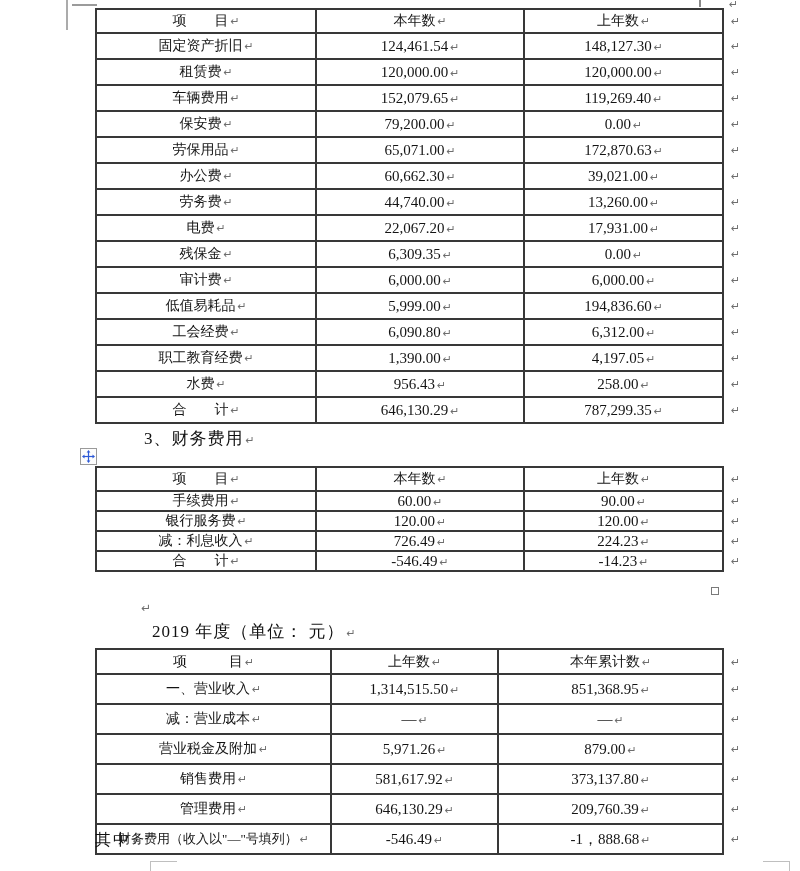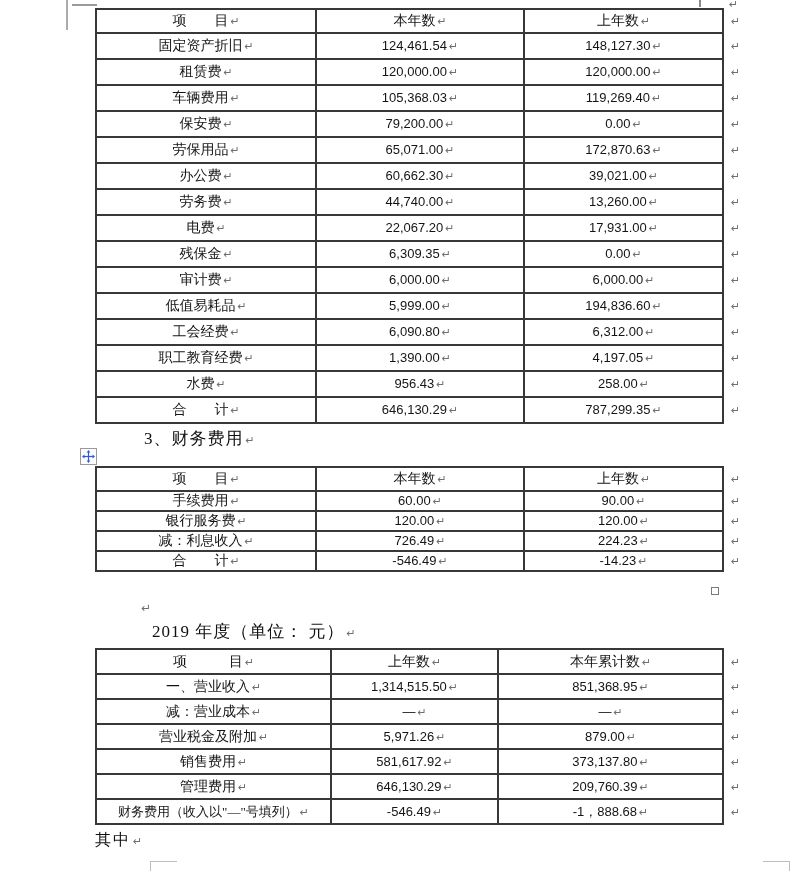--- a/index.html
+++ b/index.html
@@ -9,25 +9,25 @@
     overflow:hidden; font-family:"Liberation Serif", serif; color:#141414;
   }
   table { position:absolute; border-collapse:collapse; table-layout:fixed; }
   th, td {
     border:2px solid #383838; text-align:center; vertical-align:middle;
     font-weight:normal; padding:0 2px; font-size:14px; overflow:hidden; white-space:nowrap;
   }
   th.ghost, td.ghost { border:none; text-align:left; padding-left:5px; background:transparent; }
   .t1 thead tr { height:24px; } .t1 tbody tr { height:26px; }
   .t2 thead tr { height:24px; } .t2 tbody tr { height:17px; }
-  .t3 thead tr { height:25px; } .t3 tbody tr { height:25px;margin-top:12px; }
+  .t3 thead tr { height:25px; } .t3 tbody tr { height:30px;margin-top:12px; }
   .t1 { left:95px; top:8px; }
   .t2 { left:95px; top:466px; }
   .t3 { left:95px; top:648px; }
-  .num { font-family:Liberation Sans, sans-serif; font-size:13px; }
+  .num { font-family:Liberation Serif, serif; font-size:15px; }
   .zh  { font-family:"Liberation Serif", serif; font-size:14px;text-align:center; }
   .t3 tbody tr:last-child .zh { font-size:13px; }
   .pilcrow {
     color:#6e6e6e; font-size:11px; font-family:"DejaVu Sans", sans-serif;
     margin-left:2px; vertical-align:baseline;
   }
   .heading { position:absolute; font-size:17px; letter-spacing:1px; color:#111; white-space:nowrap; }
   .heading-3 { left:144px; top:427px; }
   .heading-2019 { left:152px; top:620px; }
   .bottom-note { left:95px; top:830px; font-weight:normal; font-size:16px; letter-spacing:2px; }
@@ -84,21 +84,21 @@
           <td class="ghost"><span class="pilcrow">↵</span></td>
         </tr>
         <tr>
           <td><span class="zh">租赁费</span><span class="pilcrow">↵</span></td>
           <td><span class="num">120,000.00</span><span class="pilcrow">↵</span></td>
           <td><span class="num">120,000.00</span><span class="pilcrow">↵</span></td>
           <td class="ghost"><span class="pilcrow">↵</span></td>
         </tr>
         <tr>
           <td><span class="zh">车辆费用</span><span class="pilcrow">↵</span></td>
-          <td><span class="num">105,368.03</span><span class="pilcrow">↵</span></td>
+          <td><span class="num">152,079.65</span><span class="pilcrow">↵</span></td>
           <td><span class="num">119,269.40</span><span class="pilcrow">↵</span></td>
           <td class="ghost"><span class="pilcrow">↵</span></td>
         </tr>
         <tr>
           <td><span class="zh">保安费</span><span class="pilcrow">↵</span></td>
           <td><span class="num">79,200.00</span><span class="pilcrow">↵</span></td>
           <td><span class="num">0.00</span><span class="pilcrow">↵</span></td>
           <td class="ghost"><span class="pilcrow">↵</span></td>
         </tr>
         <tr>

